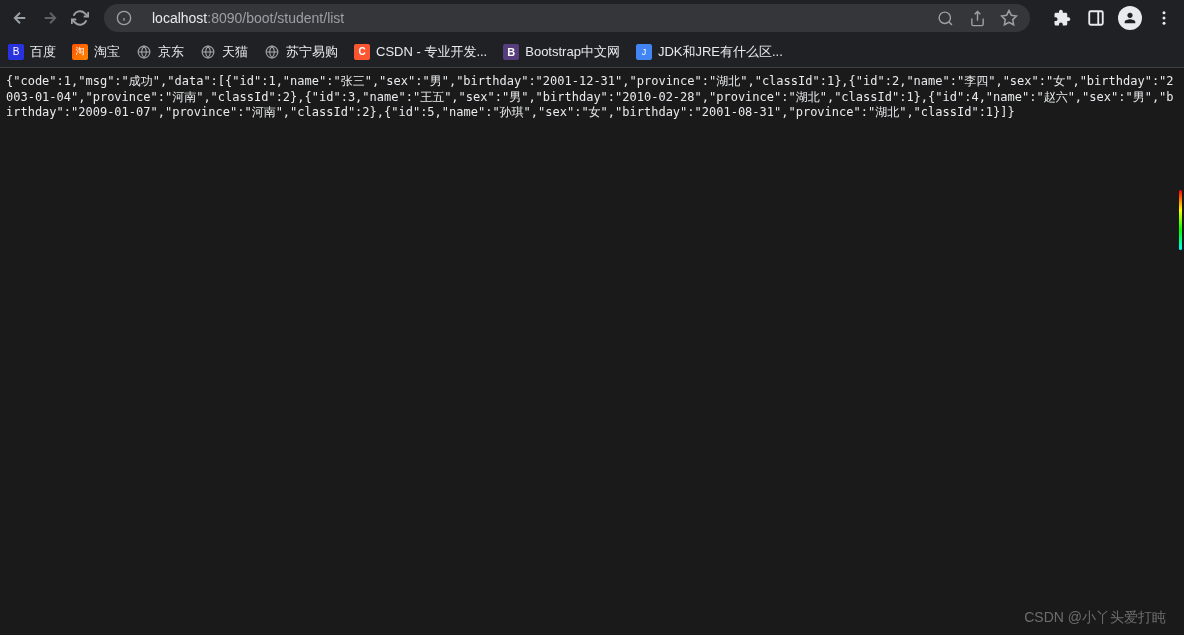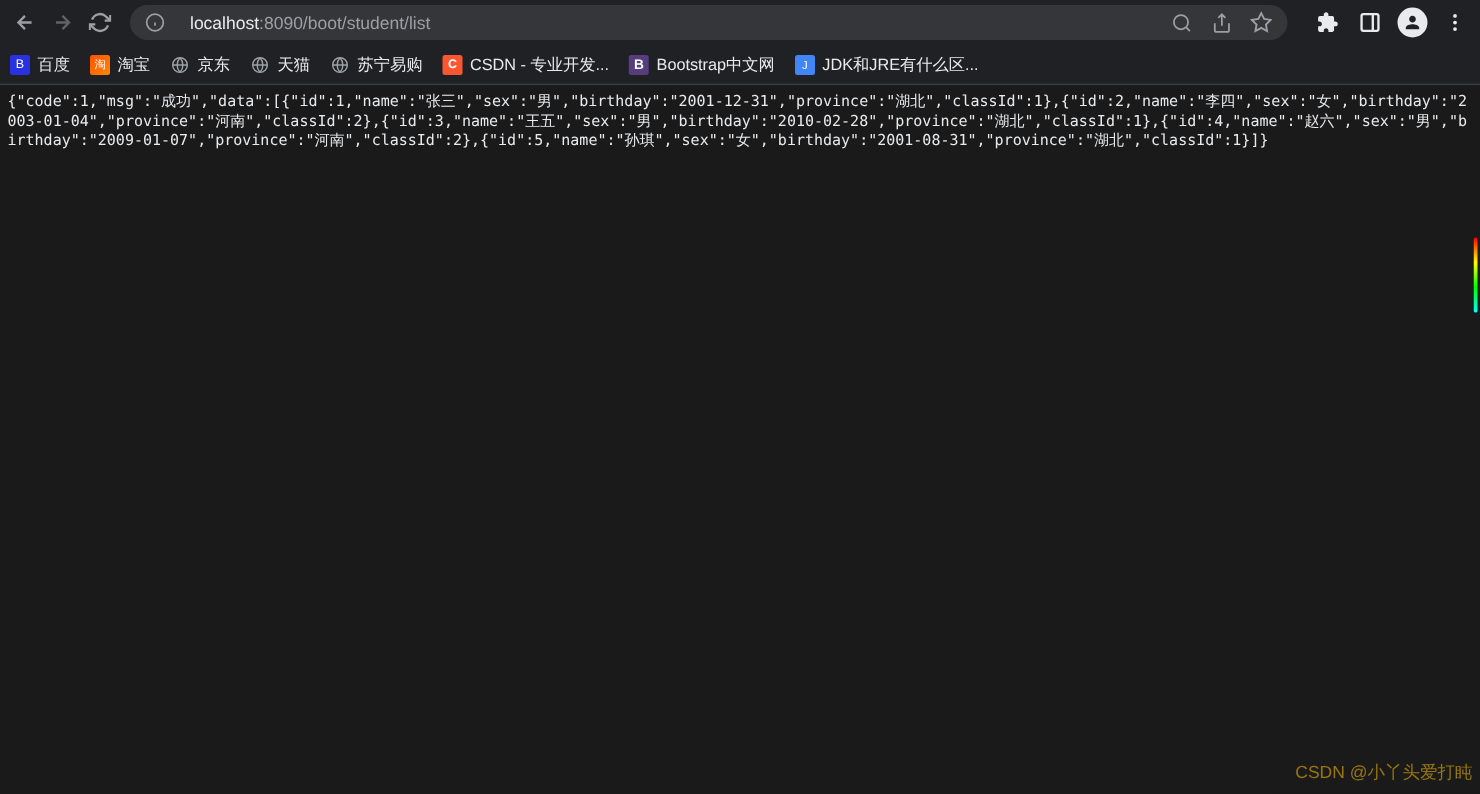--- a/index.html
+++ b/index.html
@@ -129,22 +129,22 @@
       padding: 6px;
       color: #e8eaed;
       font-size: 12px;
       font-family: monospace;
       line-height: 1.3;
       word-break: break-all;
     }
     .watermark {
       position: absolute;
       bottom: 8px;
-      right: 6px;
-      color: #eab308;
+      right: 18px;
+      color: #a3a3a3;
       font-size: 14px;
       opacity: 0.6;
     }
     .side-indicator {
       position: absolute;
       right: 2px;
       top: 190px;
       width: 3px;
       height: 60px;
       background: linear-gradient(180deg, #ff0000, #ffff00, #00ff00, #00ffff);

